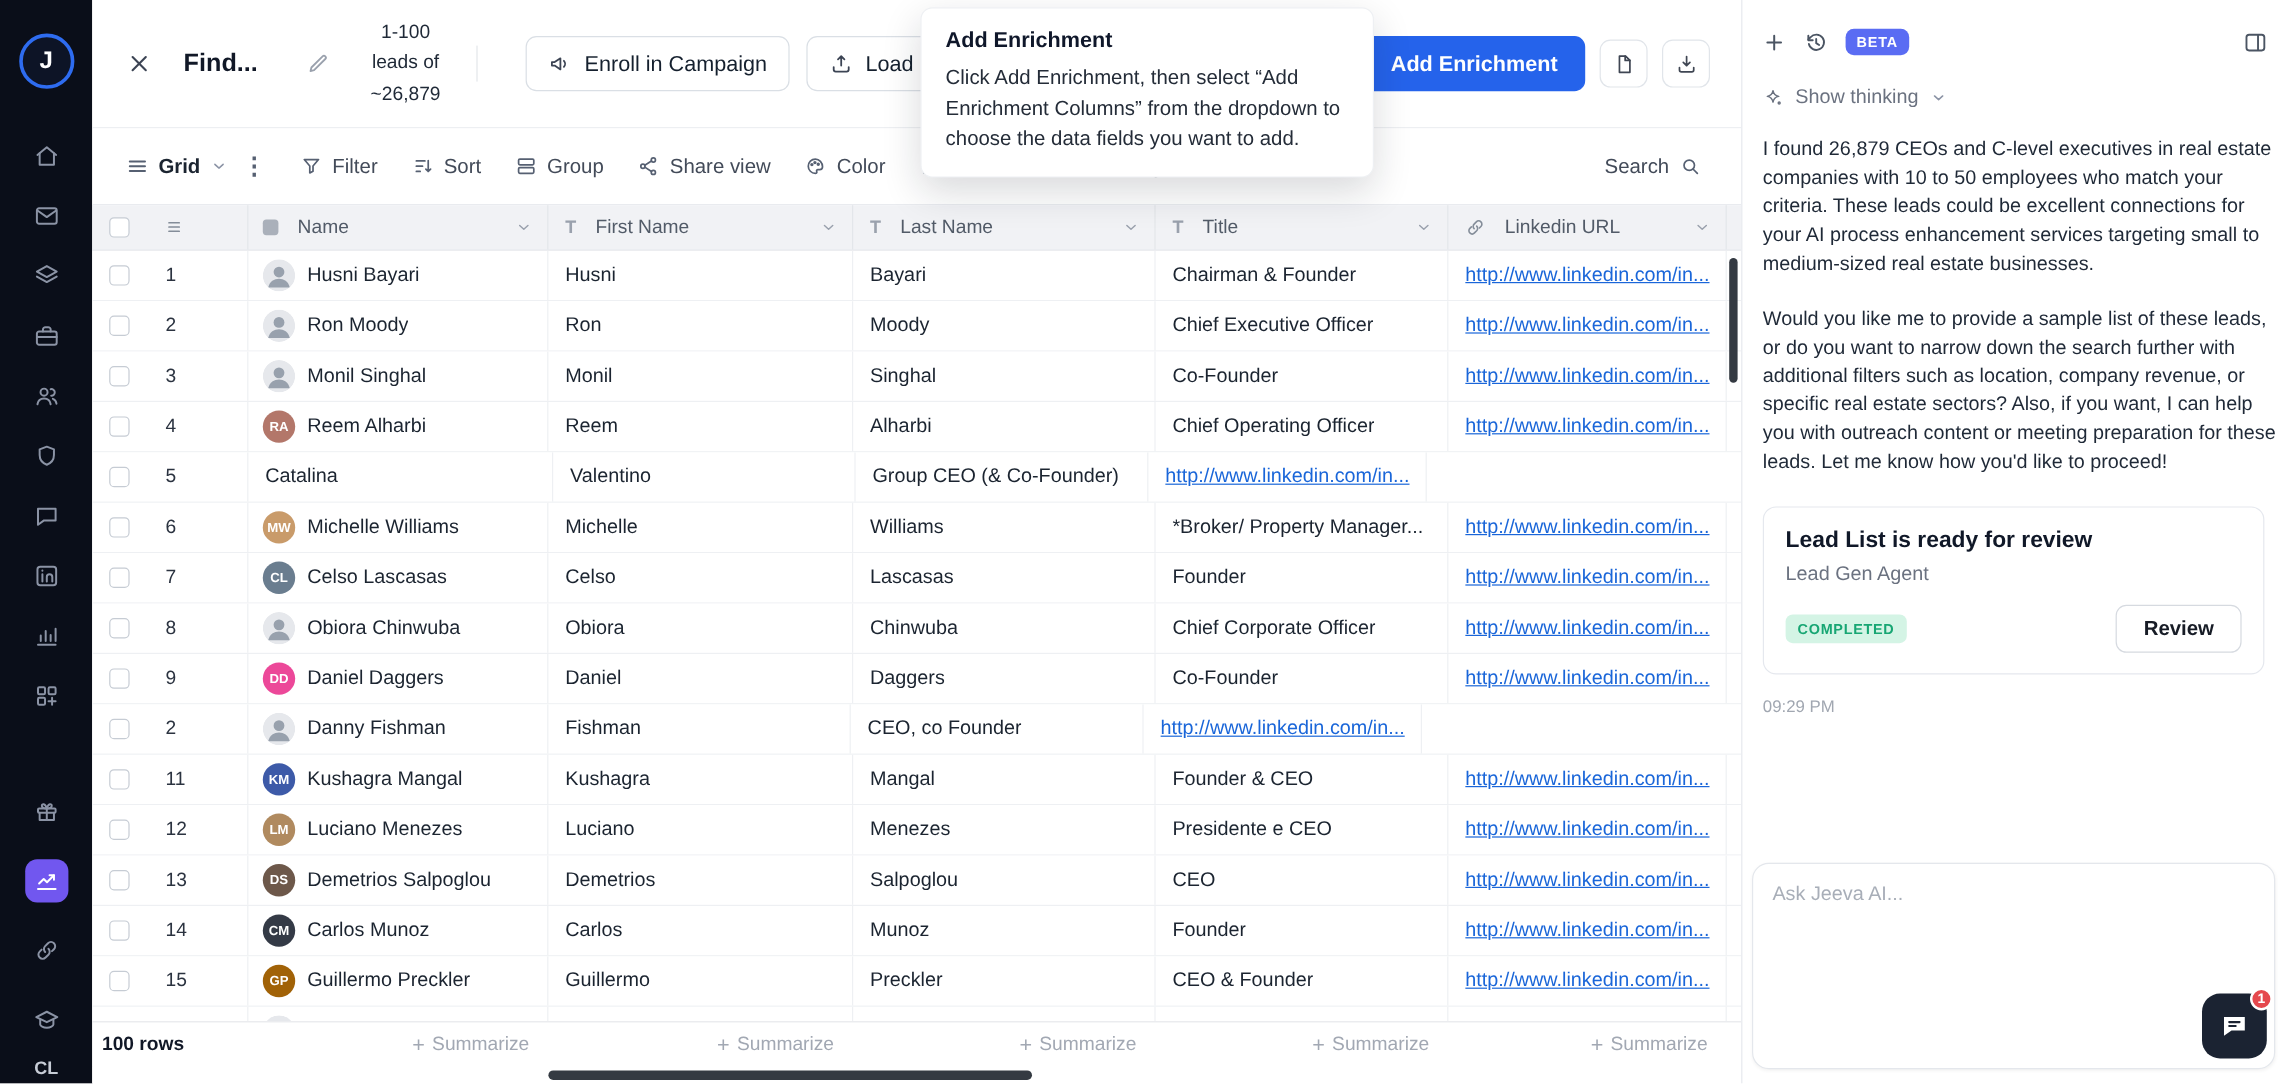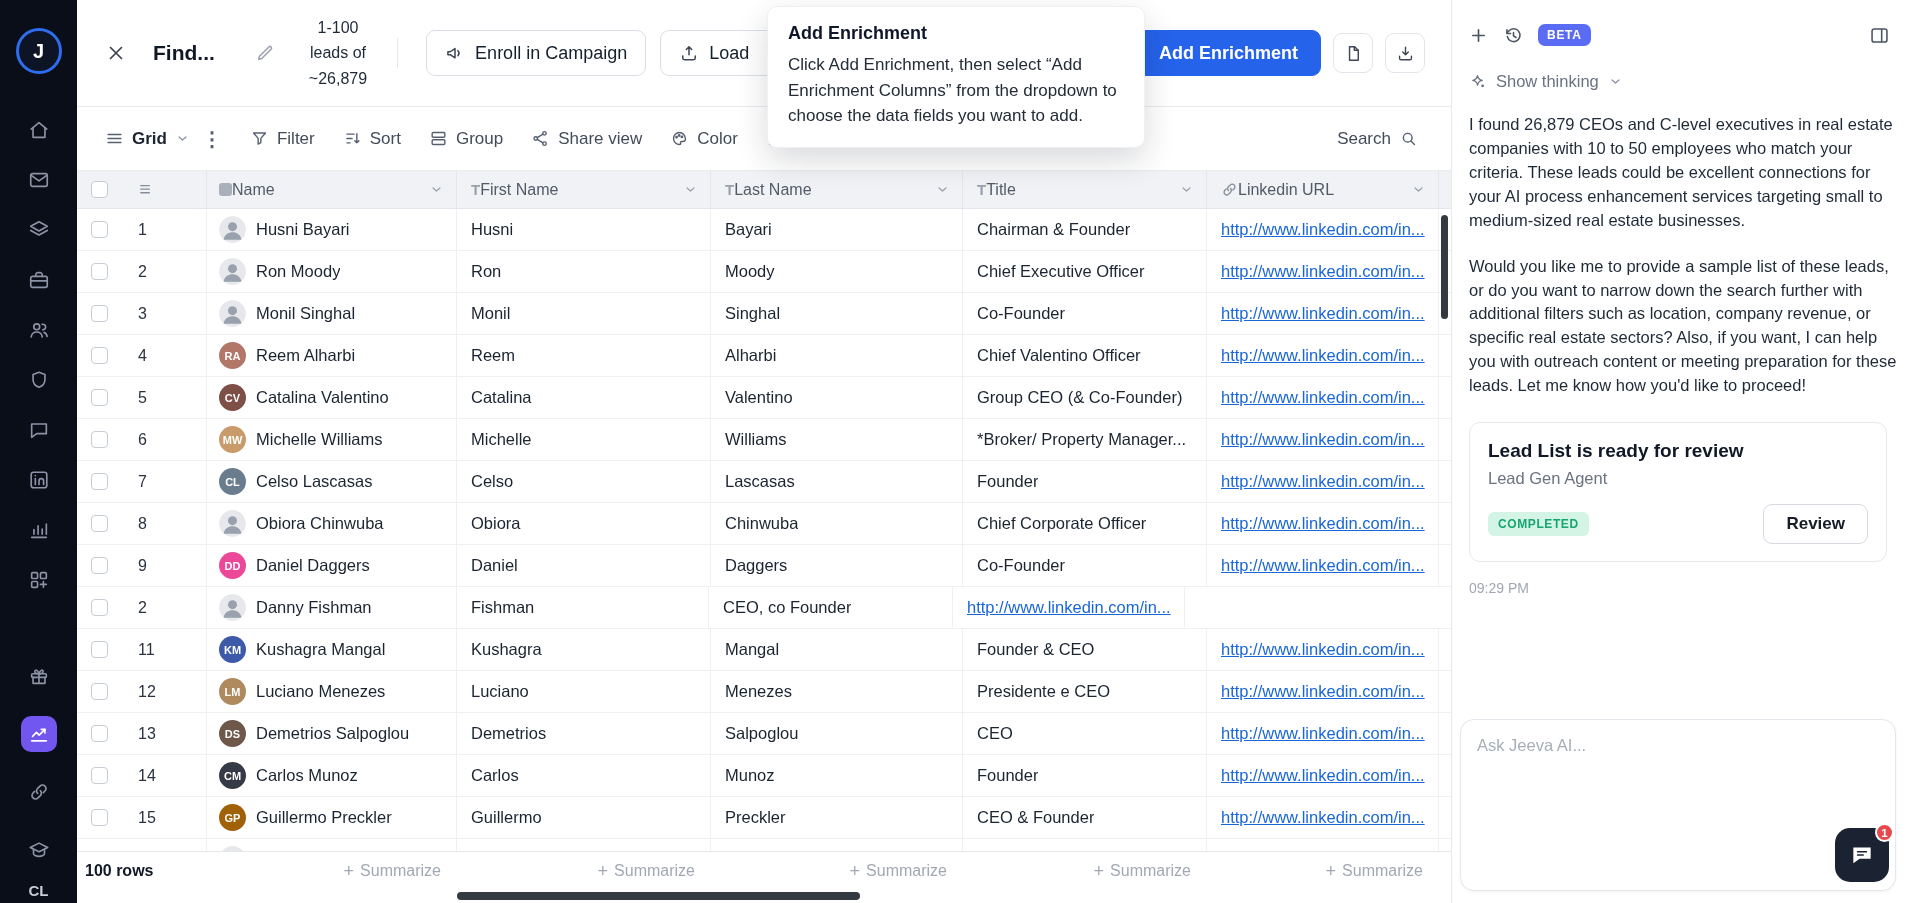--- a/index.html
+++ b/index.html
@@ -23,21 +23,21 @@
   .main{flex:0 0 1374px;width:1374px;display:flex;flex-direction:column;background:#fff}
 
   .topbar{height:107px;display:flex;align-items:center;padding-left:28px;border-bottom:1px solid #e9ebef;background:#fff}
   .icon-btn{background:none;border:none;padding:0;display:flex;align-items:center;justify-content:center;color:#3c4454;cursor:pointer}
   .close-btn svg{width:22px;height:22px}
   .tb-title{font-size:21px;font-weight:bold;margin-left:26px;color:#111827;white-space:nowrap}
   .edit-btn{margin-left:40px;color:#9aa1ad}
   .edit-btn svg{width:20px;height:20px}
   .lead-count{margin-left:34px;text-align:center;font-size:16px;line-height:1.6;color:#1f2937;white-space:nowrap}
   .vdiv{width:1px;height:30px;background:#e3e6ea;margin-left:30px}
-  .btn{display:flex;align-items:center;gap:10px;height:46px;border:1px solid #dadfe5;border-radius:9px;background:#fff;font-size:18px;font-weight:500;color:#15202e;padding:0 18px;margin-left:28px;cursor:pointer;font-family:inherit;white-space:nowrap}
+  .btn{display:flex;align-items:center;gap:10px;height:46px;border:1px solid #dadfe5;border-radius:9px;background:#fff;font-size:18px;font-weight:500;color:#15202e;padding:0 18px;margin-left:40px;cursor:pointer;font-family:inherit;white-space:nowrap}
   .btn svg{width:20px;height:20px;color:#3c4454;flex:0 0 20px}
   .btn-load{margin-left:14px;width:176px;overflow:hidden;justify-content:flex-start}
   .btn-primary{background:#2563eb;border-color:#2563eb;color:#fff;font-weight:bold;margin-left:auto;padding:0 22px}
   .sq-btn{width:40px;height:40px;border:1px solid #e1e5ea;border-radius:9px;background:#fff;margin-left:12px;display:flex;align-items:center;justify-content:center;color:#3f4653;cursor:pointer}
   .sq-btn:first-of-type{margin-left:24px}
   .sq-btn svg{width:19px;height:19px}
   .topbar-endpad{width:26px;flex:0 0 26px}
 
   
   .tooltip{position:absolute;left:767px;top:6px;width:378px;background:#fff;border:1px solid #eef0f3;border-radius:10px;box-shadow:0 12px 32px rgba(16,24,40,.16);padding:16px 20px 18px;z-index:40}
@@ -58,21 +58,21 @@
   .grid-area{position:relative}
   .cell{height:100%;display:flex;align-items:center;padding:0 12px;min-width:0}
   .c-cb{width:45px;flex:0 0 45px;justify-content:center;padding:0}
   .c-num{width:85px;flex:0 0 85px;padding-left:16px}
   .c-name{width:250px;flex:0 0 250px;padding-left:12px}
   .c-first{width:254px;flex:0 0 254px;padding-left:14px}
   .c-last{width:252px;flex:0 0 252px;padding-left:14px}
   .c-title{width:244px;flex:0 0 244px;padding-left:14px}
   .c-link{width:232px;flex:0 0 232px;padding-left:14px;padding-right:12px}
   .thead{height:38px;background:#f1f2f5;display:flex;align-items:center;border-bottom:1px solid #e3e6ea;color:#525b68;font-size:16px}
-  .thead .cell{border-right:1px solid #e3e6ea;gap:0}
+  .thead .cell{border-right:1px solid #e3e6ea;gap:16px}
   .thead .c-cb{border-right:none}
   .hchev{margin-left:auto;color:#9aa1ad}
   .hchev svg{width:15px;height:15px}
   .hic svg{width:17px;height:17px;color:#848d99}
   .sqicon{width:13px;height:13px;background:#aab0ba;border-radius:3px;flex:0 0 13px}
   .ticon{font-weight:bold;font-size:15px;color:#9aa1ad;line-height:1}
   .cb{width:17px;height:17px;border:1.6px solid #c6ccd4;border-radius:4px;background:#fff;display:inline-block;cursor:pointer}
   .tbody{height:642px;overflow:hidden;background:#fff}
   .trow{display:flex;height:42px;border-bottom:1px solid #eef0f3;background:#fff}
   .trow .cell{border-right:1px solid #eef0f3}
@@ -576,38 +576,34 @@
       <span class="avatar" style="background: rgb(179, 119, 106);">RA</span>
       <span class="fv nm">Reem Alharbi</span>
     </div>
     <div class="cell c-first">
               <span class="fv">Reem</span>
             </div>
     <div class="cell c-last">
               <span class="fv">Alharbi</span>
             </div>
     <div class="cell c-title">
-              <span class="fv">Chief Valentino Officer</span>
+              <span class="fv">Chief Operating Officer</span>
             </div>
     <div class="cell c-link">
               <a class="lk">http://www.linkedin.com/in...</a>
             </div>
   </div>
 
   <div class="trow">
     <div class="cell c-cb">
               <span class="cb"></span>
             </div>
     <div class="cell c-num">
               <span class="rn">5</span>
             </div>
-    <div class="cell c-name">
-      <span class="avatar" style="background: rgb(125, 79, 70);">CV</span>
-      <span class="fv nm">Catalina Valentino</span>
-    </div>
     <div class="cell c-first">
               <span class="fv">Catalina</span>
             </div>
     <div class="cell c-last">
               <span class="fv">Valentino</span>
             </div>
     <div class="cell c-title">
               <span class="fv">Group CEO (&amp; Co-Founder)</span>
             </div>
     <div class="cell c-link">

